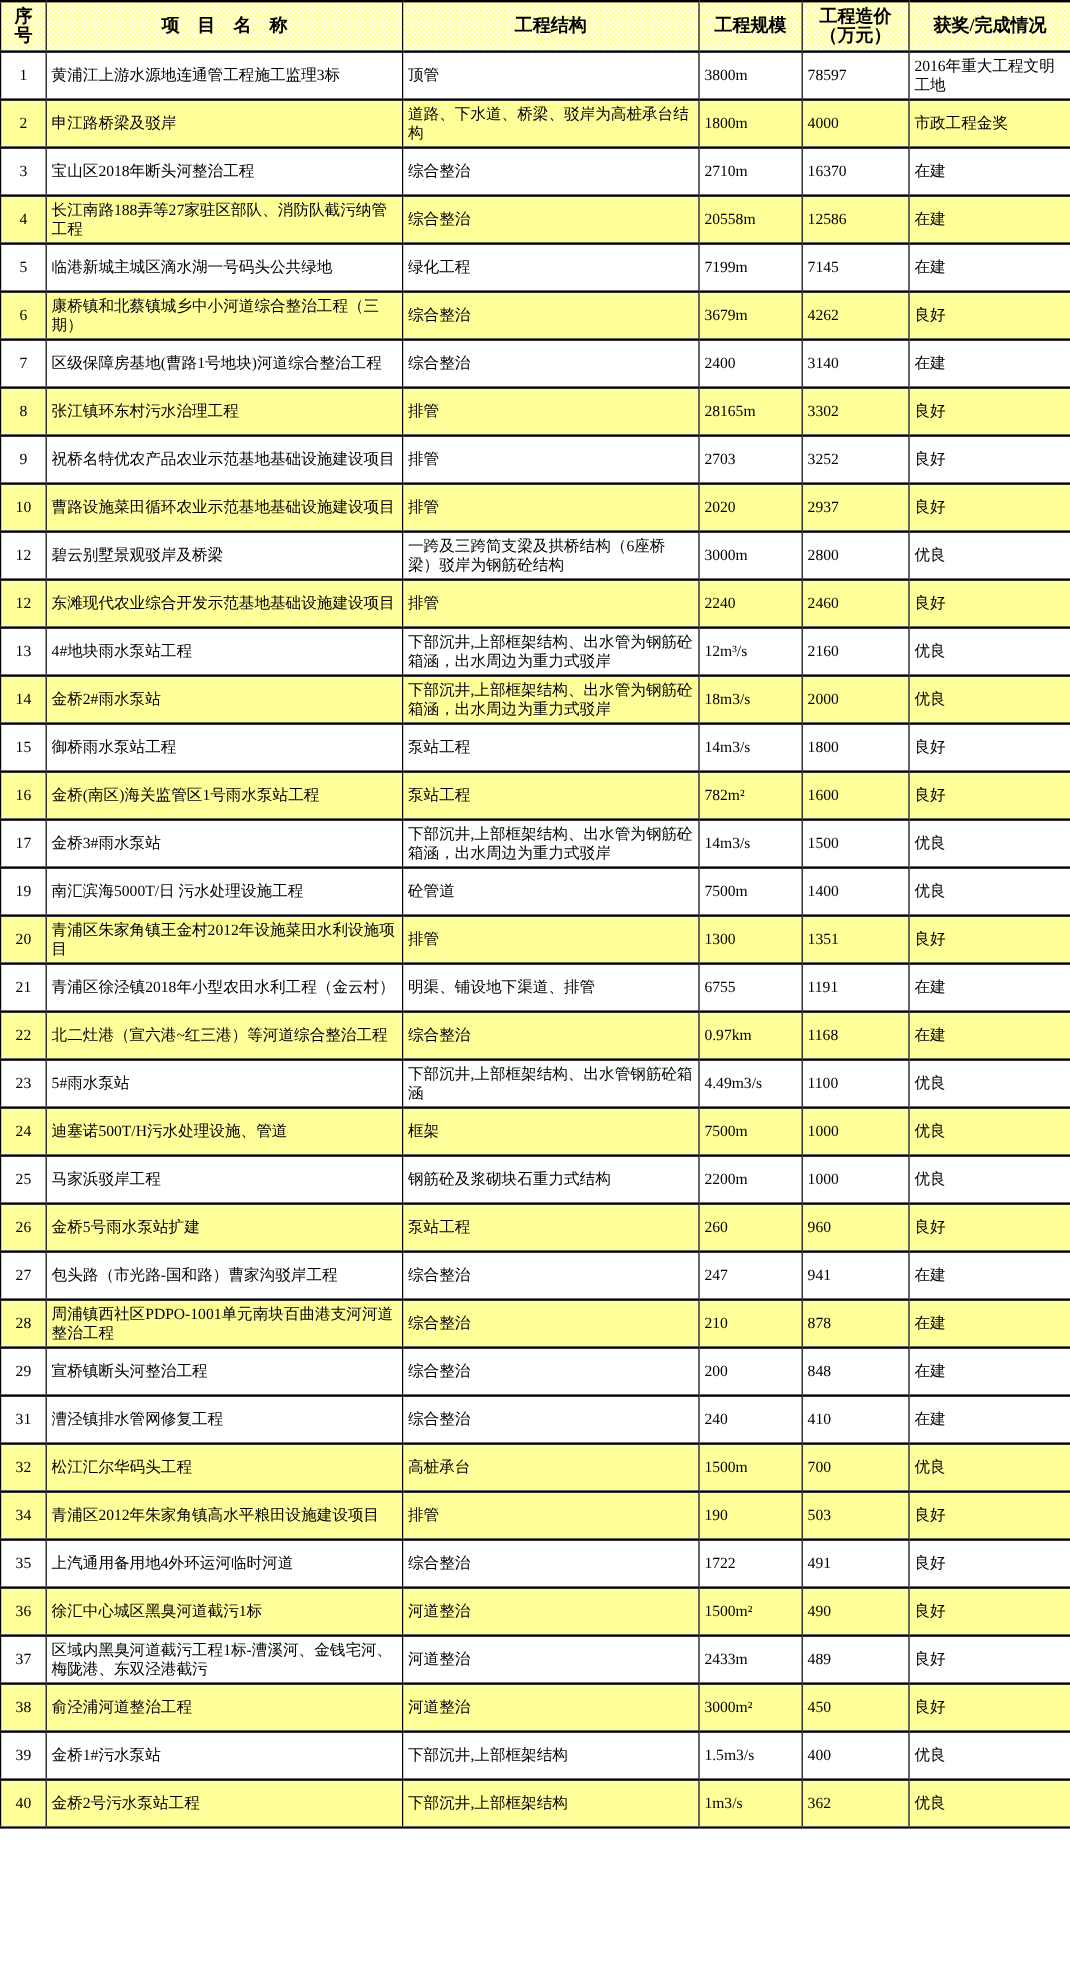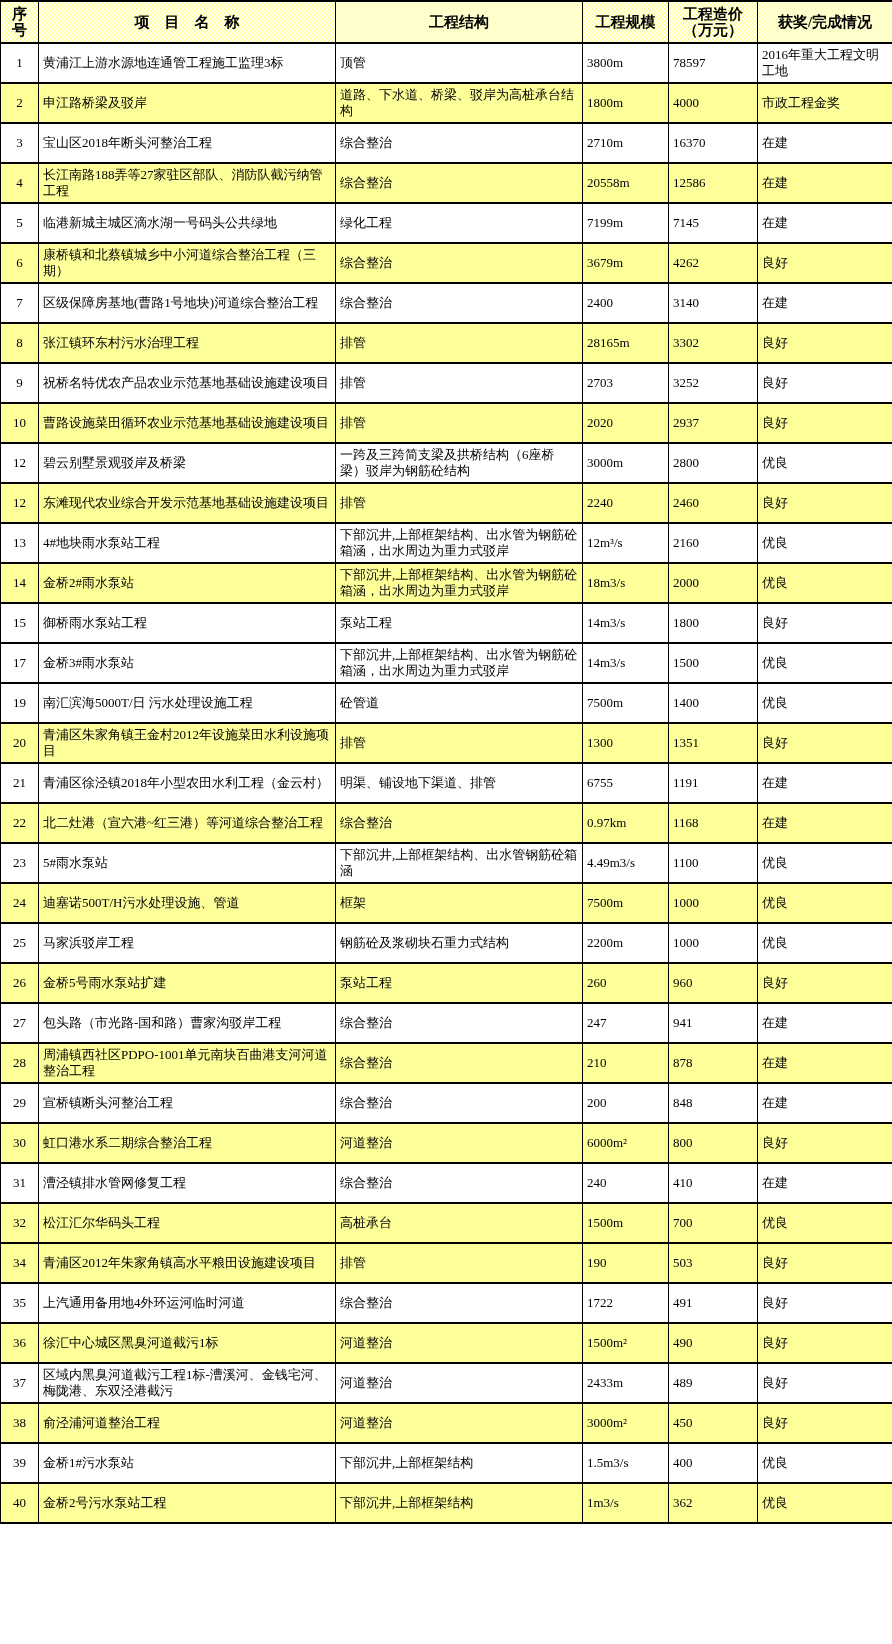--- a/index.html
+++ b/index.html
@@ -194,20 +194,28 @@
     <td class="c-status">优良</td>
   </tr>
         <tr class="plain">
     <td class="c-no">15</td>
     <td class="c-name">御桥雨水泵站工程</td>
     <td class="c-struct">泵站工程</td>
     <td class="c-scale">14m3/s</td>
     <td class="c-cost">1800</td>
     <td class="c-status">良好</td>
   </tr>
+        <tr class="alt">
+    <td class="c-no">16</td>
+    <td class="c-name">金桥(南区)海关监管区1号雨水泵站工程</td>
+    <td class="c-struct">泵站工程</td>
+    <td class="c-scale">782m²</td>
+    <td class="c-cost">1600</td>
+    <td class="c-status">良好</td>
+  </tr>
         <tr class="plain">
     <td class="c-no">17</td>
     <td class="c-name">金桥3#雨水泵站</td>
     <td class="c-struct">下部沉井,上部框架结构、出水管为钢筋砼箱涵，出水周边为重力式驳岸</td>
     <td class="c-scale">14m3/s</td>
     <td class="c-cost">1500</td>
     <td class="c-status">优良</td>
   </tr>
         <tr class="plain">
     <td class="c-no">19</td>
@@ -290,28 +298,20 @@
     <td class="c-status">在建</td>
   </tr>
         <tr class="plain">
     <td class="c-no">29</td>
     <td class="c-name">宣桥镇断头河整治工程</td>
     <td class="c-struct">综合整治</td>
     <td class="c-scale">200</td>
     <td class="c-cost">848</td>
     <td class="c-status">在建</td>
   </tr>
-        <tr class="alt">
-    <td class="c-no">30</td>
-    <td class="c-name">虹口港水系二期综合整治工程</td>
-    <td class="c-struct">河道整治</td>
-    <td class="c-scale">6000m²</td>
-    <td class="c-cost">800</td>
-    <td class="c-status">良好</td>
-  </tr>
         <tr class="plain">
     <td class="c-no">31</td>
     <td class="c-name">漕泾镇排水管网修复工程</td>
     <td class="c-struct">综合整治</td>
     <td class="c-scale">240</td>
     <td class="c-cost">410</td>
     <td class="c-status">在建</td>
   </tr>
         <tr class="alt">
     <td class="c-no">32</td>

